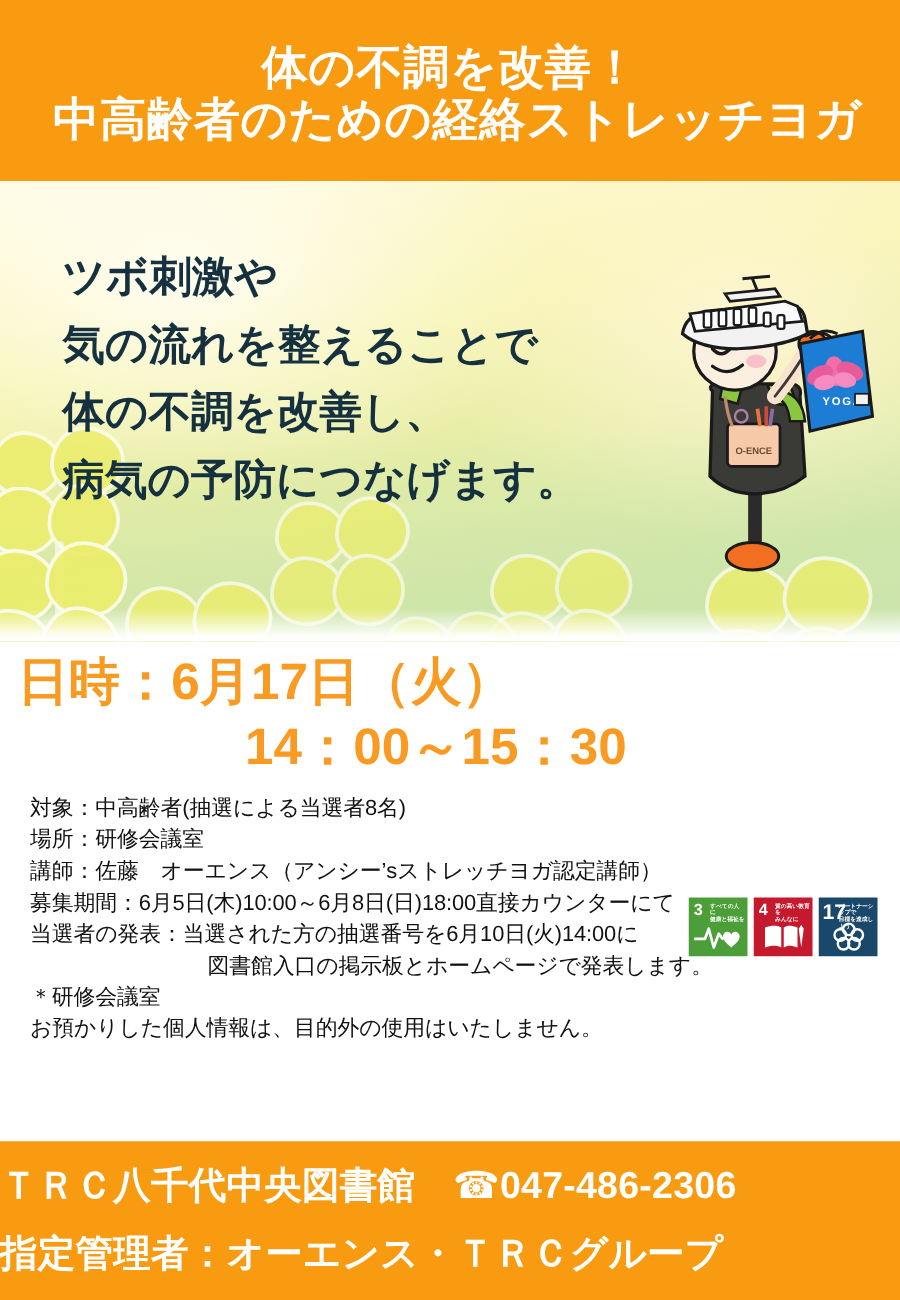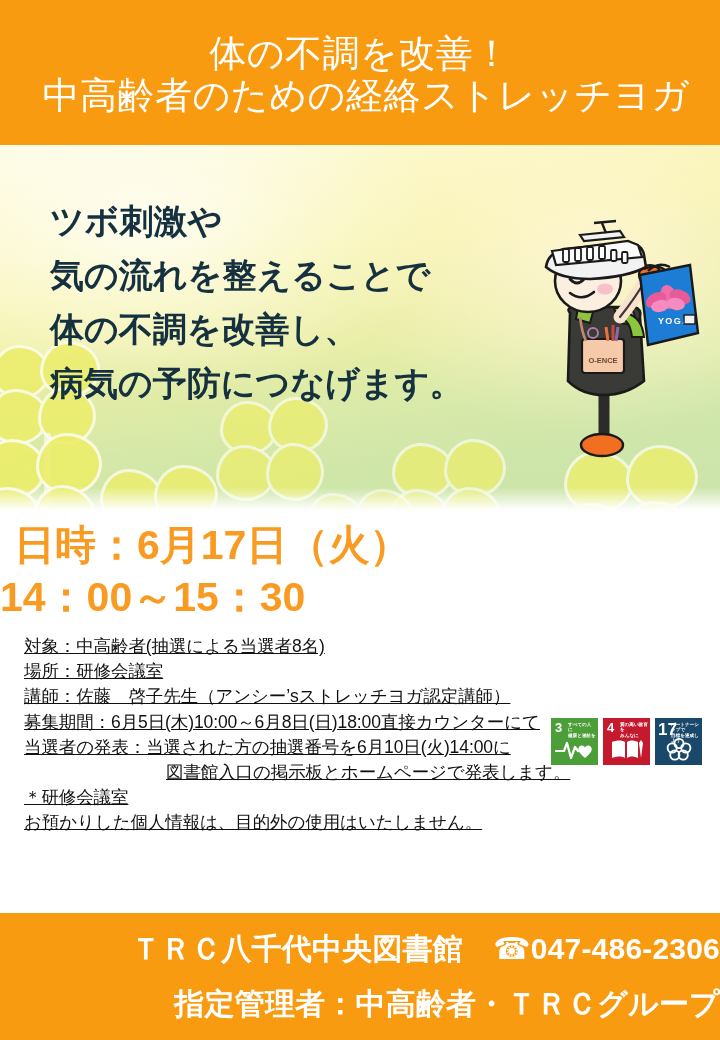--- a/index.html
+++ b/index.html
@@ -22,21 +22,21 @@
     background: #F89B10;
     display: flex;
     flex-direction: column;
     align-items: center;
     justify-content: center;
     box-sizing: border-box;
     padding-top: 4px;
   }
   .header-line {
     color: #ffffff;
-    font-weight: normal;
+    font-weight: bold;
     letter-spacing: 0.5px;
     line-height: 1.12;
     white-space: nowrap;
     text-align: center;
   }
   .header-line-1 { font-size: 37px; }
   .header-line-2 { font-size: 37px; margin-left: 12px; }
 
   
   .hero {
@@ -121,36 +121,35 @@
     box-sizing: border-box;
   }
   .date-line {
     color: #F99B22;
     font-weight: bold;
     font-size: 41px;
     line-height: 1.28;
     white-space: nowrap;
   }
   .date-line-1 { padding-left: 14px; }
-  .date-line-2 { }
+  .date-line-2 { padding-left: 196px; }
 
   
   .details {
     width: 720px;
     box-sizing: border-box;
     padding: 8px 0 0 24px;
     position: relative;
   }
   .detail-line {
     color: #111111;
     font-size: 17.5px;
     line-height: 1.44;
     white-space: nowrap;
     letter-spacing: -0.1px;
-    text-decoration: underline;
   }
   .detail-line.indented { padding-left: 142px; }
 
   
   .sdg-row {
     position: absolute;
     right: 18px;
     top: 92px;
     display: flex;
     gap: 5px;
@@ -199,21 +198,21 @@
   
   .footer-band {
     position: absolute;
     left: 0;
     bottom: 0;
     width: 720px;
     height: 127px;
     background: #F89B10;
     display: flex;
     flex-direction: column;
-    align-items: flex-end;
+    align-items: flex-start;
     justify-content: center;
     gap: 15px;
   }
   .footer-line {
     color: #ffffff;
     font-weight: bold;
     font-size: 30px;
     line-height: 1.34;
     white-space: nowrap;
     letter-spacing: 0.2px;
@@ -361,21 +360,21 @@
 
 <div class="date-block">
   <div class="date-line date-line-1">日時：6月17日（火）</div>
   <div class="date-line date-line-2">14：00～15：30</div>
 </div>
 
 <div class="details">
   <div id="detail-lines">
       <div class="detail-line">対象：中高齢者(抽選による当選者8名)</div>
       <div class="detail-line">場所：研修会議室</div>
-      <div class="detail-line">講師：佐藤　啓子先生（アンシー’sストレッチヨガ認定講師）</div>
+      <div class="detail-line">講師：佐藤　オーエンス（アンシー’sストレッチヨガ認定講師）</div>
       <div class="detail-line">募集期間：6月5日(木)10:00～6月8日(日)18:00直接カウンターにて</div>
       <div class="detail-line">当選者の発表：当選された方の抽選番号を6月10日(火)14:00に</div>
       <div class="detail-line indented">図書館入口の掲示板とホームページで発表します。</div>
       <div class="detail-line">＊研修会議室</div>
       <div class="detail-line">お預かりした個人情報は、目的外の使用はいたしません。</div>
     </div>
 
   <div class="sdg-row" id="sdg-row">
       <div class="sdg sdg-3">
         <div class="sdg-num">3</div>
@@ -414,14 +413,14 @@
               <circle cx="17.2" cy="18" r="4.6"></circle>
             </g>
           </svg>
         </div>
       </div>
     </div>
 </div>
 
 <div class="footer-band">
   <div class="footer-line">ＴＲＣ八千代中央図書館　☎047-486-2306</div>
-  <div class="footer-line">指定管理者：中高齢者・ＴＲＣグループ</div>
+  <div class="footer-line">指定管理者：オーエンス・ＴＲＣグループ</div>
 </div>
 
 </body></html>

